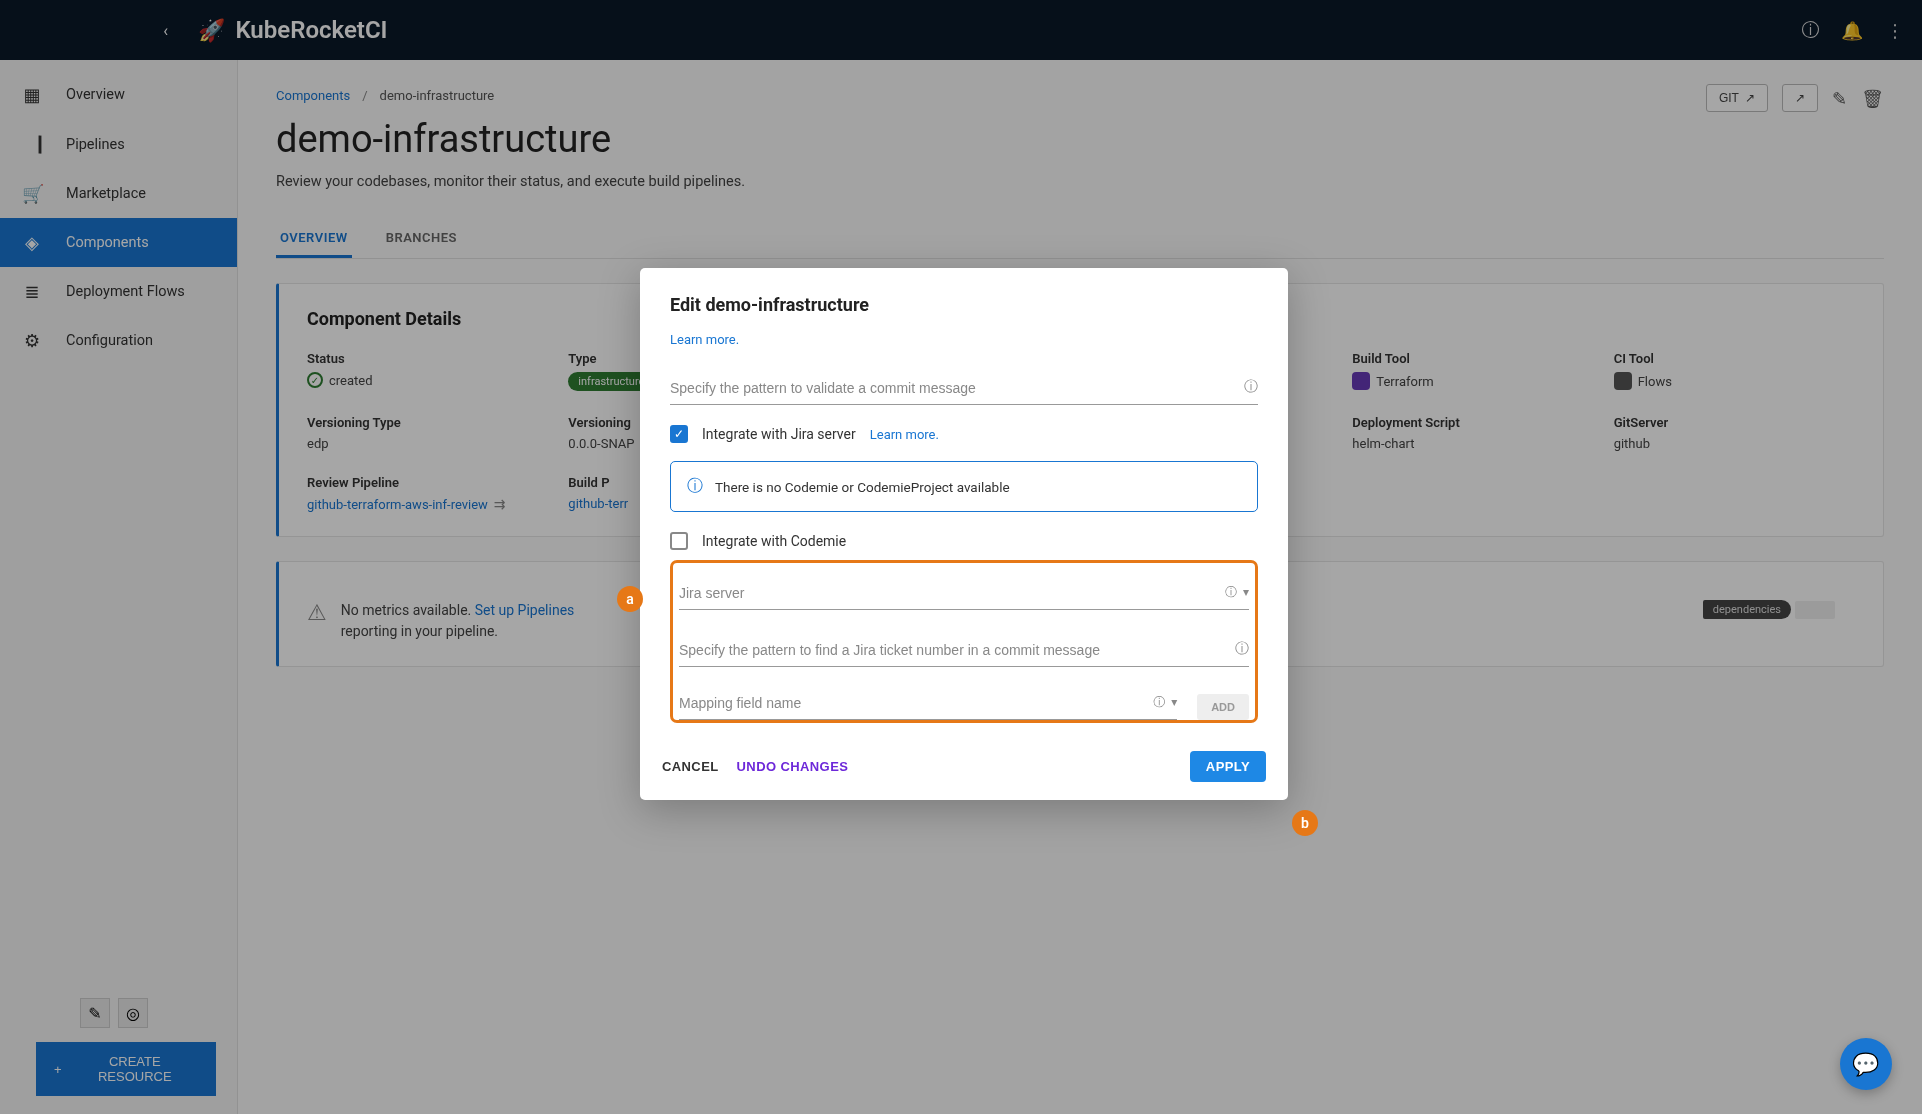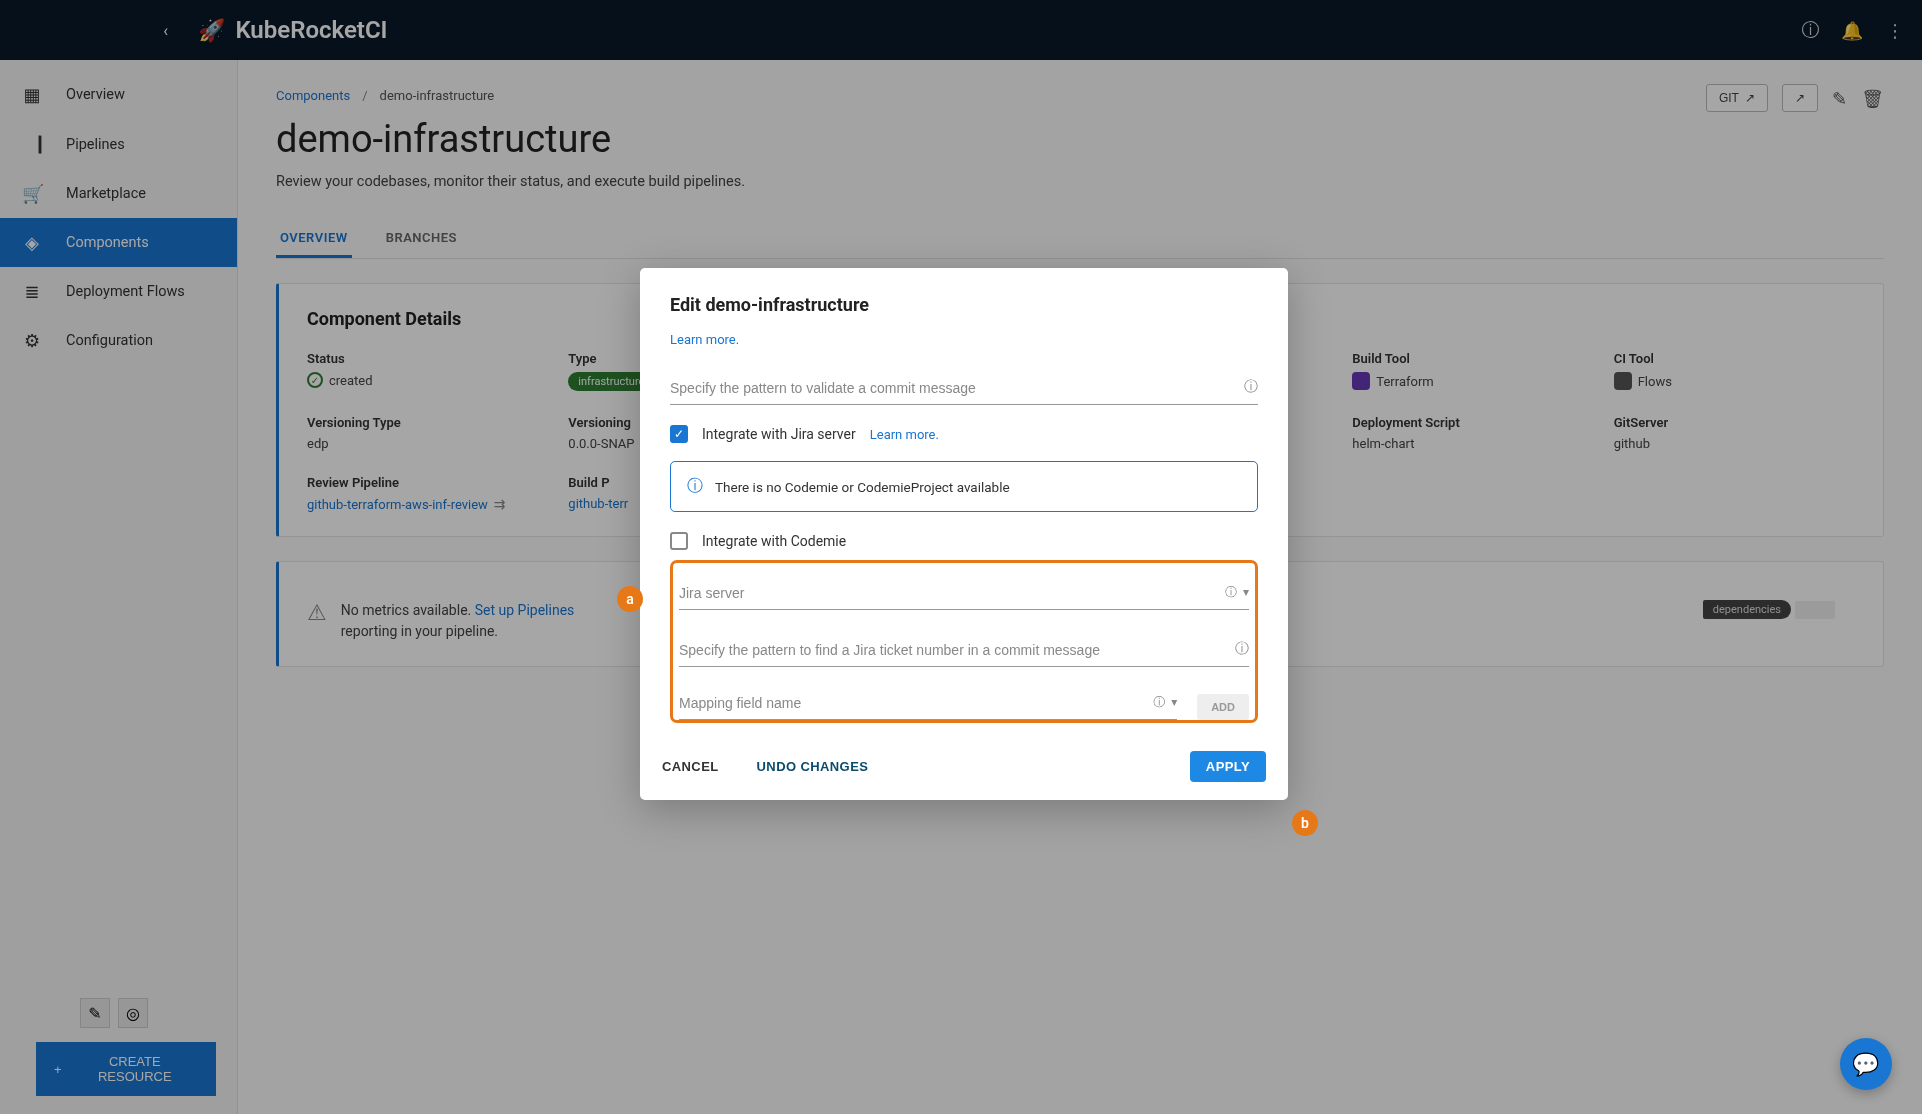--- a/index.html
+++ b/index.html
@@ -79,21 +79,21 @@
 .marker { position: absolute; width: 26px; height: 26px; background: #e67817; border-radius: 50%; color: #fff; display: flex; align-items: center; justify-content: center; font-size: 14px; font-weight: 600; z-index: 30; }
 .marker.a { top: 586px; left: 617px; }
 .marker.b { top: 810px; left: 1292px; }
 .mapping-row { display: flex; gap: 20px; align-items: flex-end; margin-top: 14px; }
 .mapping-row .input-wrap { flex: 1; }
 .add-btn { background: #eee; color: #999; border: none; padding: 7px 14px; font-size: 11px; font-weight: 600; border-radius: 3px; }
 .dialog-actions { display: flex; align-items: center; padding: 14px 22px 18px; gap: 18px; }
 .dialog-actions .spacer { flex: 1; }
 .txt-btn { background: none; border: none; font-size: 13px; font-weight: 600; cursor: pointer; letter-spacing: 0.4px; }
 .txt-btn.cancel { color: #333; }
-.txt-btn.undo { color: #0c4a6e; margin-left: 20px; }
+.txt-btn.undo { color: #6d28d9; }
 .apply-btn { background: #1e88e5; color: #fff; border: none; padding: 8px 16px; font-size: 13px; font-weight: 600; border-radius: 4px; cursor: pointer; letter-spacing: 0.4px; }
 
 .fab { position: absolute; bottom: 24px; right: 30px; width: 52px; height: 52px; background: #1976d2; border-radius: 50%; display: flex; align-items: center; justify-content: center; color: #fff; font-size: 22px; box-shadow: 0 4px 12px rgba(0,0,0,0.25); z-index: 25; cursor: pointer; }
 </style>
 </head>
 <body>
 
 <div class="app-bar">
   <div class="collapse-btn">
       <span>‹</span>

